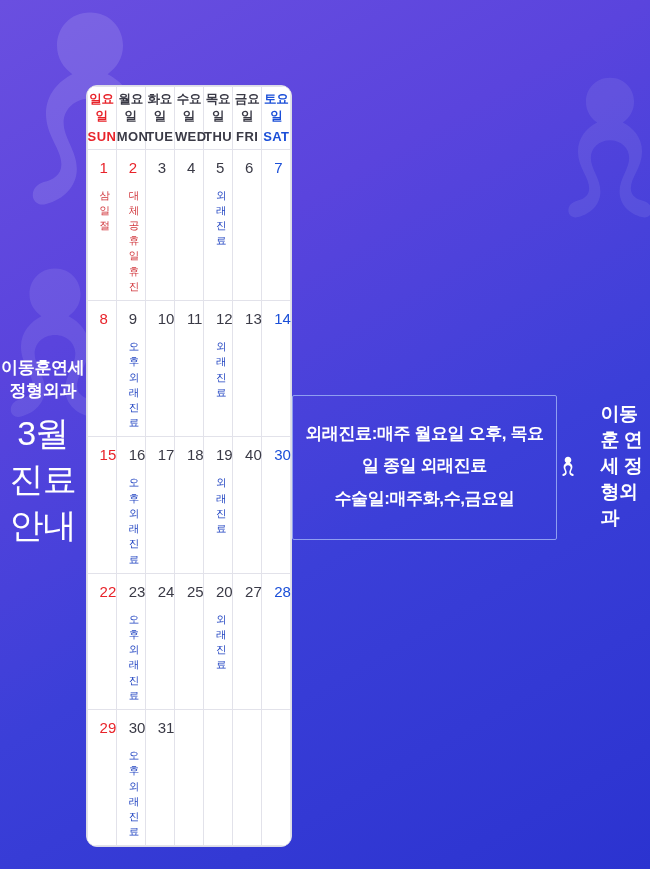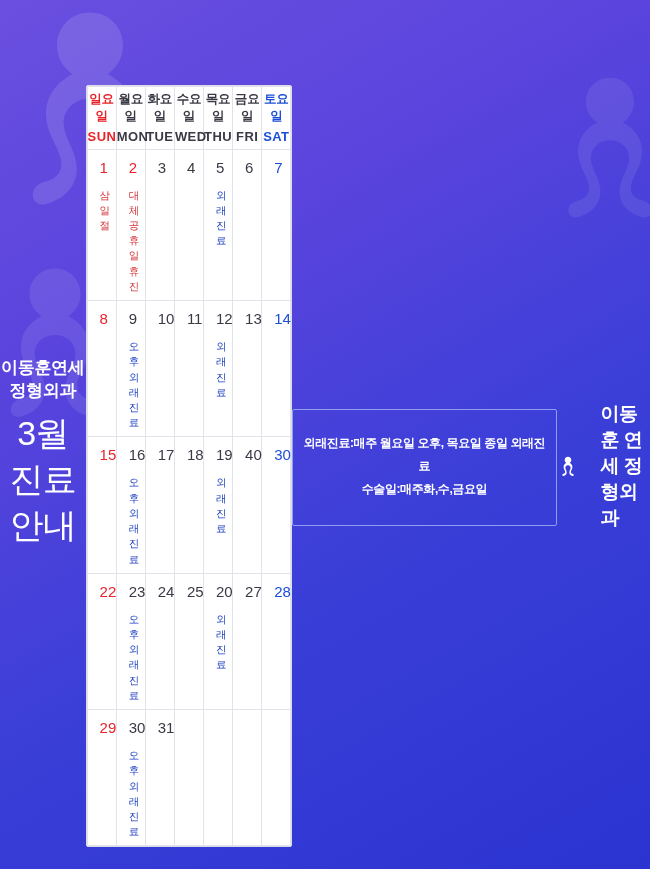--- a/index.html
+++ b/index.html
@@ -41,21 +41,21 @@
     font-size: 34px;
     font-weight: normal;
     letter-spacing: -0.8px;
   }
 
   .calendar {
     margin-top: 27px;
     width: 484px;
     background: #ffffff;
     border: 1px solid #dcdce6;
-    border-radius: 2px;
+    border-radius: 11px;
     overflow: hidden;
   }
   table.cal {
     width: 100%;
     border-collapse: collapse;
     table-layout: fixed;
   }
   table.cal th {
     height: 63px;
     border: 1px solid #e2e2ea;
@@ -93,21 +93,21 @@
   .infobox {
     margin-top: 30px;
     width: 592px;
     border: 1.5px solid #8f9ef0;
     border-radius: 2px;
     padding: 22px 10px 24px;
     text-align: center;
     color: #ffffff;
   }
   .infobox .line {
-    font-size: 12px;
+    font-size: 17px;
     font-weight: bold;
     letter-spacing: -0.4px;
     line-height: 1.9;
   }
 
   .footer {
     margin-top: 26px;
     display: flex;
     align-items: center;
     justify-content: center;

